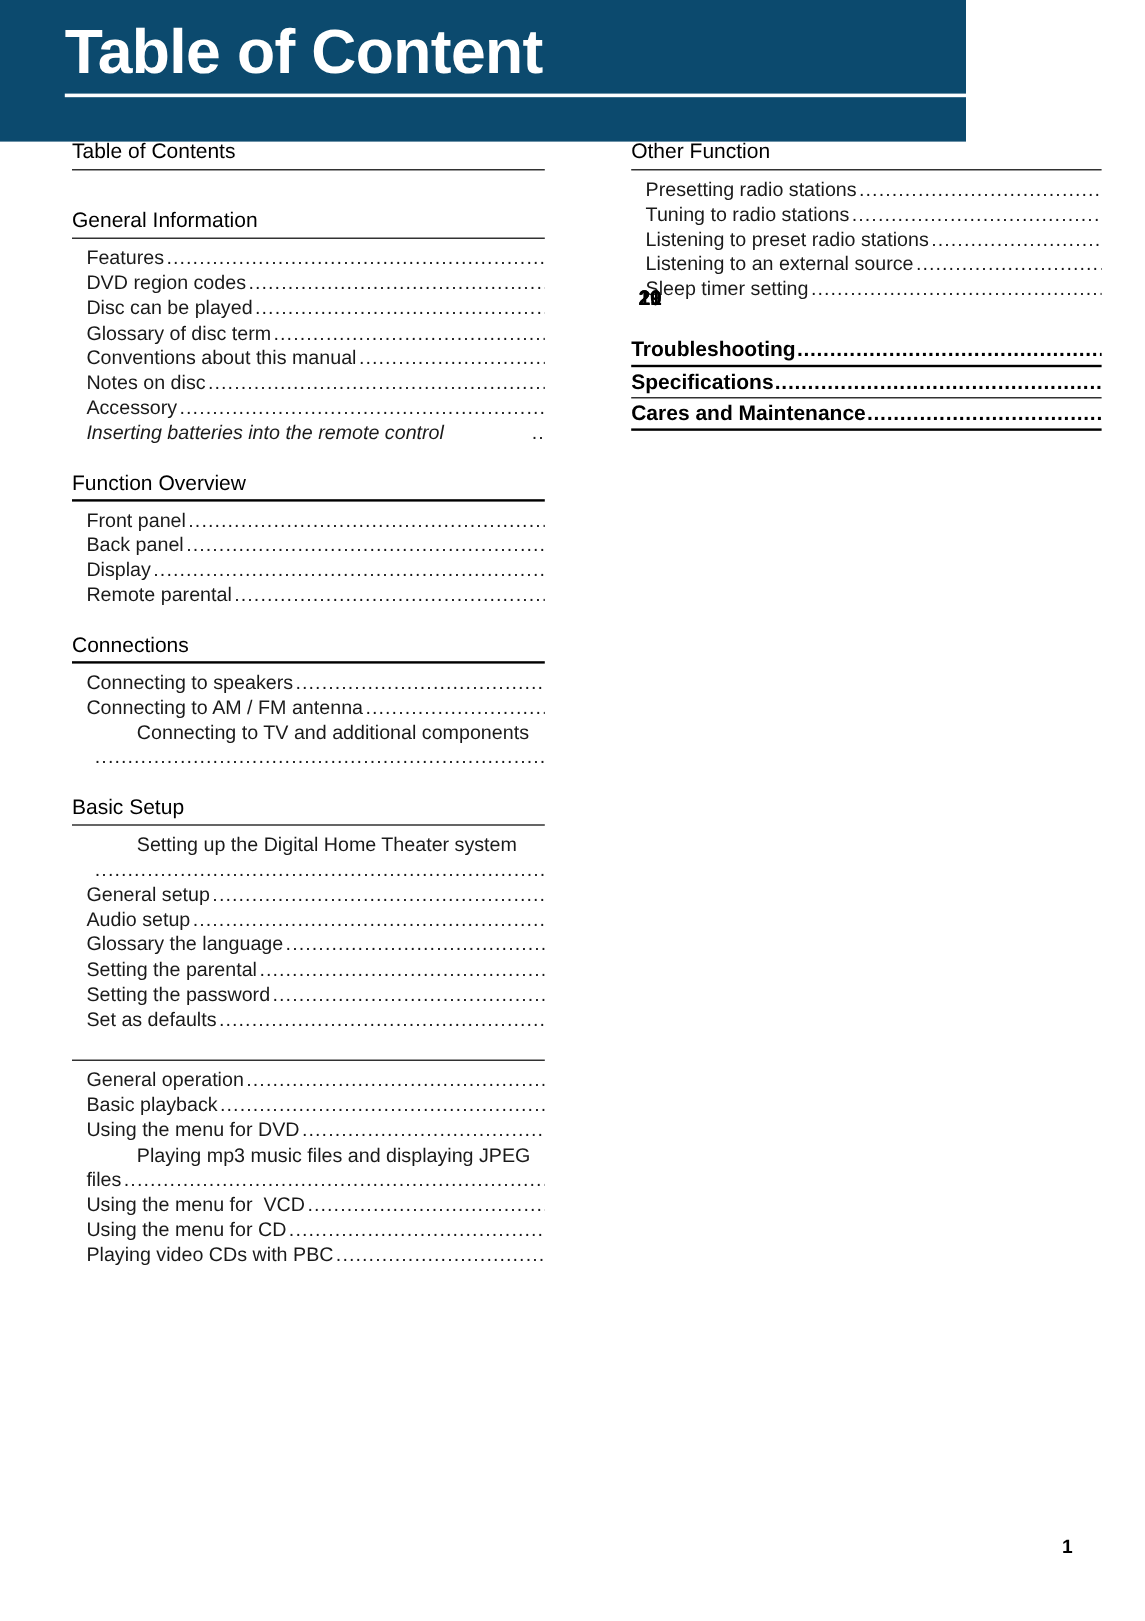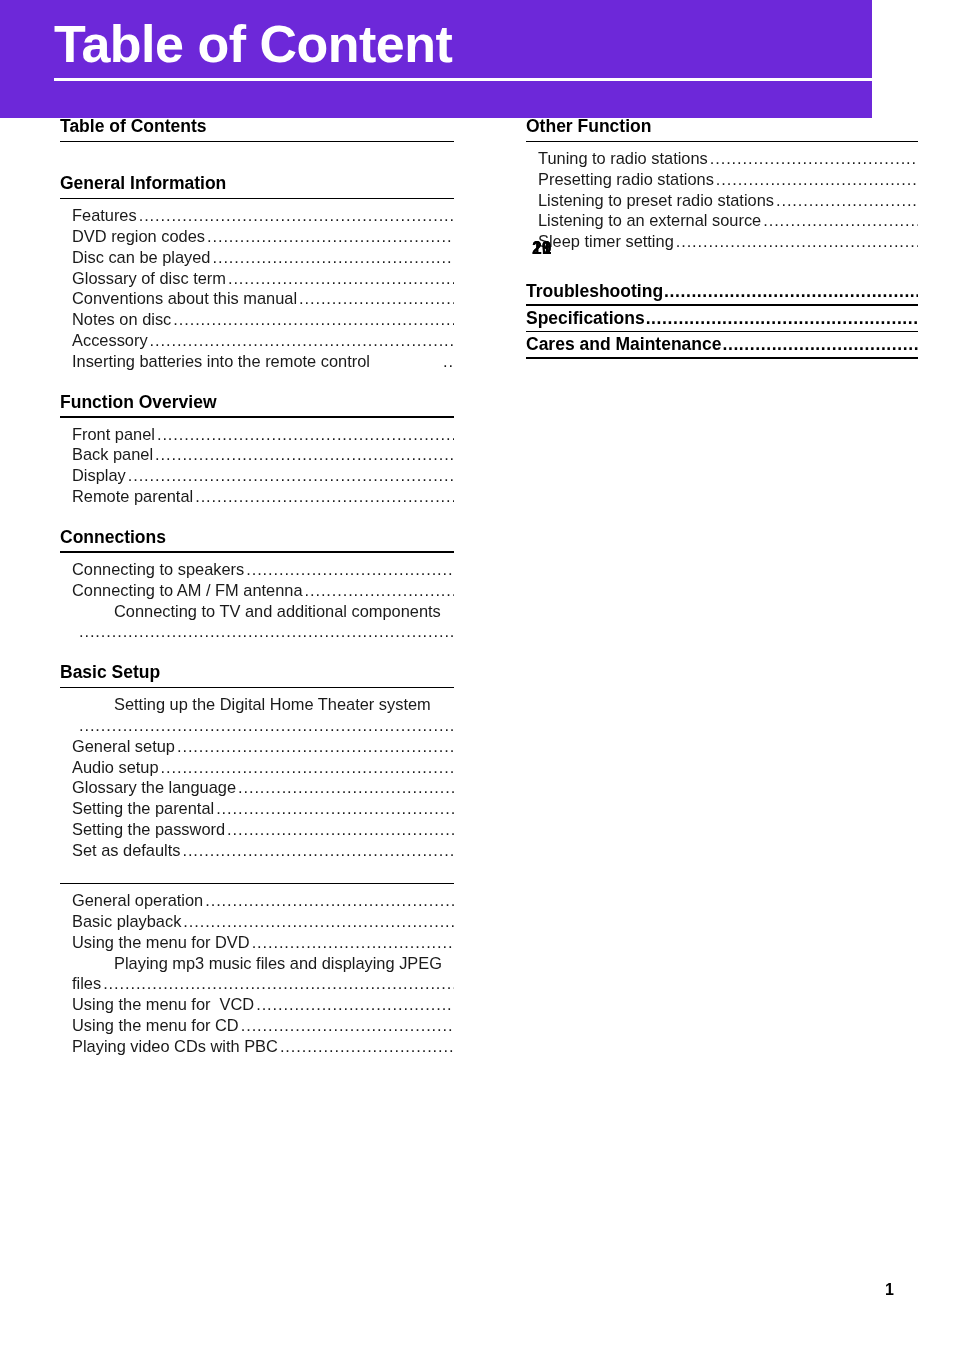--- a/index.html
+++ b/index.html
@@ -15,23 +15,23 @@
     position: relative;
     font-family: "Liberation Sans", sans-serif;
     color: #000000;
     overflow: hidden;
   }
 
   
   .banner {
     position: absolute;
     left: 0; top: 0;
-    width: 872px;
+    width: 805px;
     height: 118px;
-    background: #6d28d9;
+    background: #0c4a6e;
     padding-left: 28px;
   }
   .banner-title {
     position: absolute;
     left: 54px;
     top: 17px;
     font-size: 52px;
     font-weight: bold;
     color: #ffffff;
     letter-spacing: -0.5px;
@@ -59,21 +59,21 @@
     position: absolute;
     top: 0;
   }
   .col-left  { left: 60px;  width: 394px; }
   .col-right { left: 490px; width: 392px; margin-left: 36px; }
 
   
   .section { margin-bottom: 0; }
   .sec-head {
     font-size: 17.5px;
-    font-weight: bold;
+    font-weight: normal;
     line-height: 1.0;
     padding-bottom: 5px;
     white-space: nowrap;
   }
   .sec-rule {
     height: 1.6px;
     background: #000000;
     margin-bottom: 6px;
   }
 
@@ -128,21 +128,21 @@
     width: 100%;
     padding-left: 5px;
   }
   
   .entry.tight .leader {
     flex: 0 0 auto;
     letter-spacing: 0.9px;
     margin-left: 3px;
   }
   .entry.tight .leader::before { content: ".."; }
-  .entry.tight .label { flex: 1 1 auto; }
+  .entry.tight .label { flex: 1 1 auto; font-style: italic; }
 
   
   .bold-entry {
     font-size: 17.5px;
     font-weight: bold;
     line-height: 25px;
   }
   .bold-entry .row { display: flex; align-items: baseline; width: 100%; }
   .bold-entry .label { white-space: pre; flex: 0 0 auto; }
   .bold-entry .leader {
@@ -427,28 +427,28 @@
         </div>
       </div>
     </div>
   <div class="col col-right" id="col-right">
       <div class="section">
         <div class="sec-head">Other Function</div>
         <div class="sec-rule"></div>
         <div class="entries">
           <div class="entry ">
             <div class="row">
+              <span class="label">Presetting radio stations</span>
+              <span class="leader"></span>
+              <span class="page">18</span>
+            </div>
+          </div>
+          <div class="entry ">
+            <div class="row">
               <span class="label">Tuning to radio stations</span>
-              <span class="leader"></span>
-              <span class="page">18</span>
-            </div>
-          </div>
-          <div class="entry ">
-            <div class="row">
-              <span class="label">Presetting radio stations</span>
               <span class="leader"></span>
               <span class="page">18</span>
             </div>
           </div>
           <div class="entry ">
             <div class="row">
               <span class="label">Listening to preset radio stations</span>
               <span class="leader"></span>
               <span class="page">18</span>
             </div>

